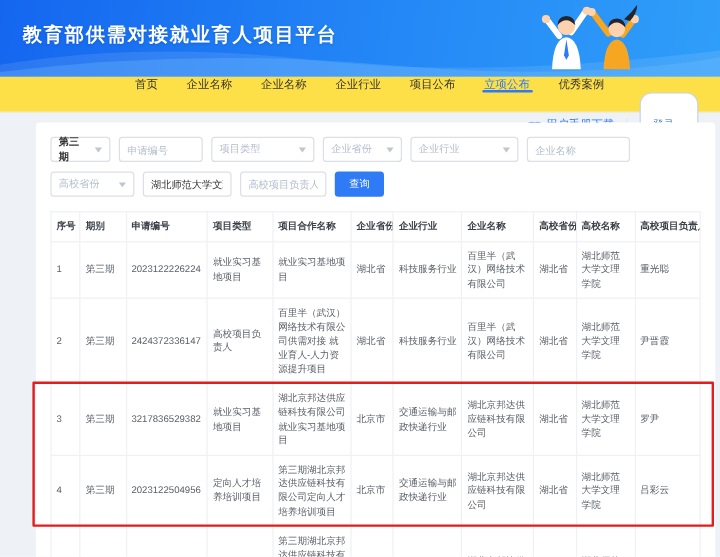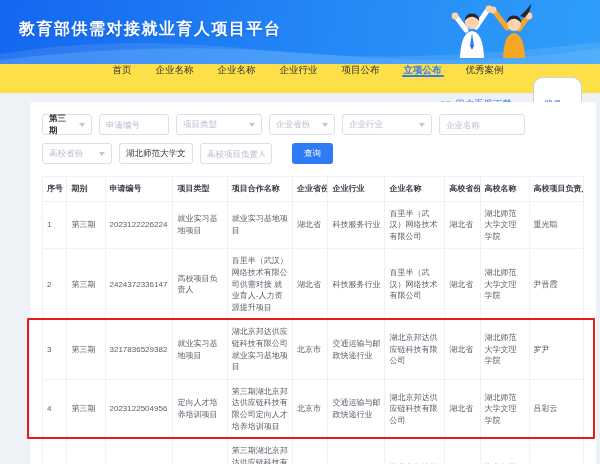--- a/index.html
+++ b/index.html
@@ -10,42 +10,42 @@
   
   .banner { position:relative; height:64px; background:linear-gradient(100deg,#1466ef 0%,#2488f6 55%,#2f9ef9 100%); overflow:hidden; }
   .banner-wave { position:absolute; left:0; bottom:-2px; width:100%; height:34px; }
   .banner-title { position:absolute; left:19px; top:19px; color:#fff; font-size:16px; font-weight:bold; letter-spacing:1.5px; text-shadow:0 1px 2px rgba(0,40,120,.25); }
   .banner-illu { position:absolute; right:55px; top:2px; }
 
   
   .navbar { position:relative; height:30px; background:#fde047; display:flex; align-items:center; padding:0 18px 0 34px; border-bottom:1px solid #e9eef5;flex-direction:column; }
   .nav-items { display:flex; gap:24px; height:100%; align-items:center; }
   .nav-item { position:relative; font-size:9.5px; color:#333; cursor:pointer; height:100%; display:flex; align-items:center; }
-  .nav-item.active { color:#2f7bf5; font-weight:bold; }
+  .nav-item.active { color:#2f7bf5; font-weight:normal; }
   .nav-item.active::after { content:""; position:absolute; left:-2px; right:-2px; bottom:0; height:2px; background:#2f7bf5; border-radius:2px; }
   .nav-right { margin-left:auto; display:flex; align-items:center; gap:10px; }
   .manual-link { display:flex; align-items:flex-end; gap:4px; color:#2f7bf5; font-size:9.5px; cursor:pointer; }
   .nav-divider { width:1px; height:12px; background:#dfe6ef; }
   .login-btn { display:flex; align-items:center; gap:3px; font-size:9px; color:#3f6db8; border:1px solid #c6d3e8; border-radius:10px; padding:20px 10px; background:#fff; cursor:pointer; }
   .caret-down { display:inline-block; width:0; height:0; border-left:3px solid transparent; border-right:3px solid transparent; border-top:4px solid #8fa6c8; }
 
   
   .content { padding-top:8px; }
   .card { position:relative; width:566px; margin:0 auto 0 30px; background:#fff; border-radius:3px; padding:12px 12px 0 12px; min-height:400px; }
 
   .filters { display:flex; flex-direction:column; gap:8px; margin-bottom:12px; }
   .filter-row { display:flex; gap:7px; align-items:center; }
   .fld { height:21px; border:1px solid #dcdfe6; border-radius:3px; background:#fff; font-size:8.5px; display:flex; align-items:center; padding:0 6px; color:#333; }
   .fld.select { justify-content:space-between; cursor:pointer; }
   .fld.select .ph { color:#b4bccc; }
   .fld.select .val { color:#333; font-weight:bold; }
   .fld input { border:none; outline:none; width:100%; font-size:8.5px; color:#333; font-family:inherit; }
   .fld input::placeholder { color:#b4bccc; }
   .sel-caret { width:0; height:0; border-left:3px solid transparent; border-right:3px solid transparent; border-top:4px solid #c0c6d1; margin-left:5px; flex:none; }
-  .search-btn { height:21px; padding:0 12px; background:#2f7bf5; color:#fff; border:none; border-radius:3px; font-size:8.5px; cursor:pointer; font-family:inherit;margin-left:13px; }
+  .search-btn { height:21px; padding:0 12px; background:#2f7bf5; color:#fff; border:none; border-radius:3px; font-size:8.5px; cursor:pointer; font-family:inherit; }
 
   
   table { width:100%; border-collapse:collapse; table-layout:fixed; }
   th, td { border:1px solid #f0f1f4; font-size:8px; padding:6px 4px; text-align:left; vertical-align:middle; word-break:break-all; line-height:1.45; }
   th { color:#3a3f48; font-weight:bold; background:#fff; white-space:nowrap; overflow:hidden; }
   td { color:#5a6068; }
   tr { background:#fff; }
 
   
   .highlight-box { position:absolute; border:2px solid #e51c1c; pointer-events:none; border-radius:1px; }

